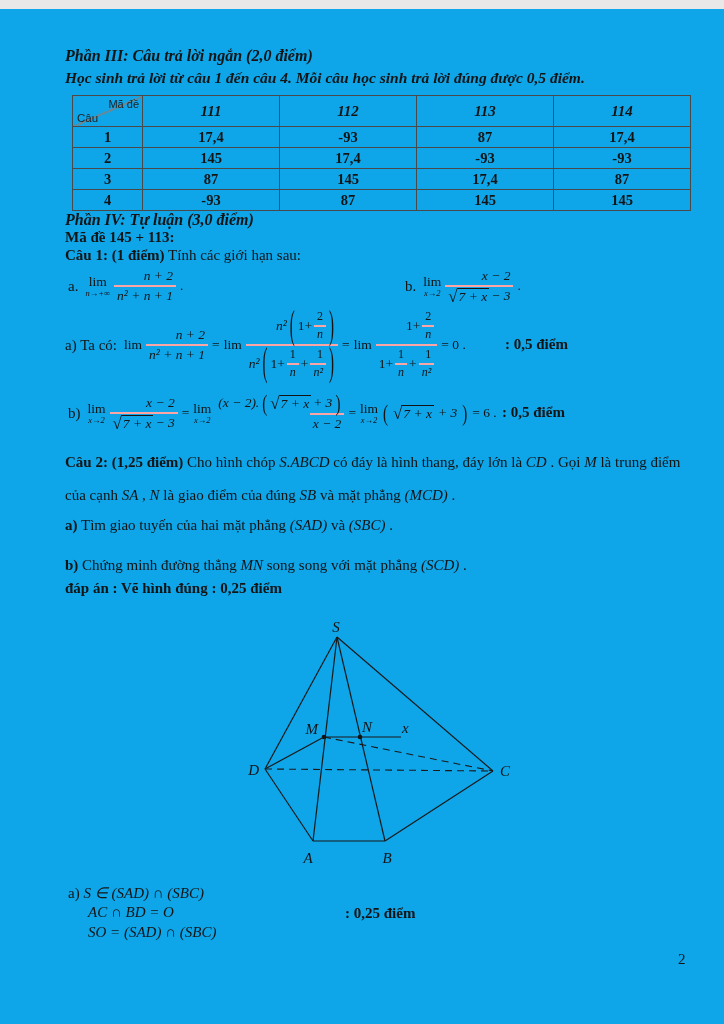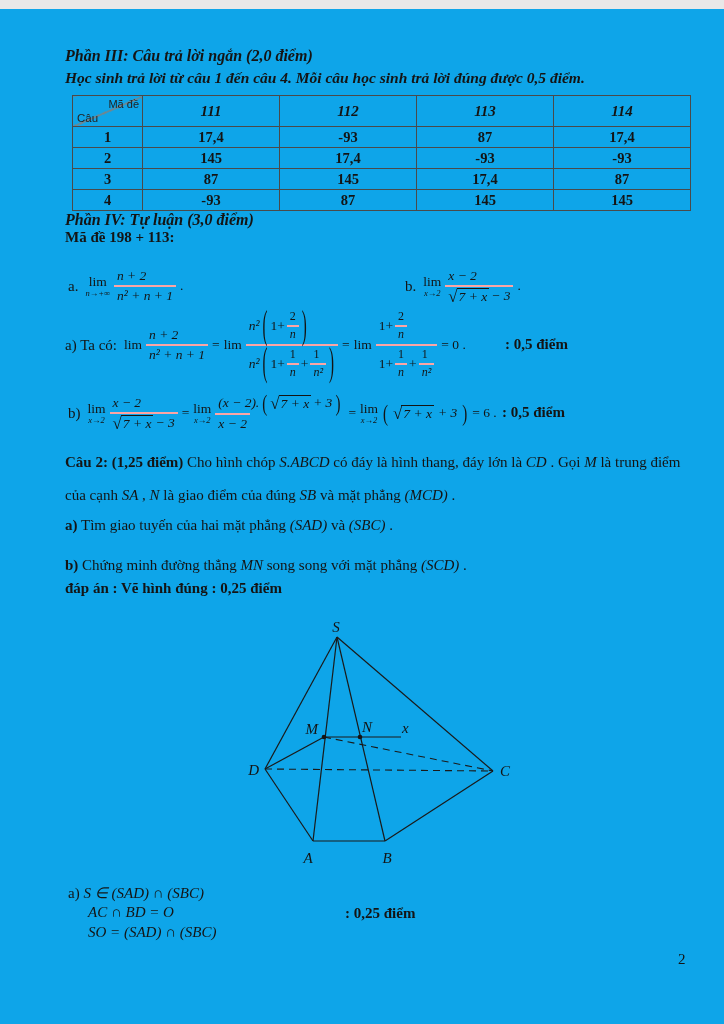--- a/index.html
+++ b/index.html
@@ -30,21 +30,21 @@
       #808080 calc(50% + 0.8px), transparent calc(50% + 0.8px));}
   td.corner .ctop{position:absolute;top:2px;right:3px;font-family:"Liberation Sans",sans-serif;font-size:11px;font-weight:normal;color:#222;}
   td.corner .cbot{position:absolute;bottom:2px;left:4px;font-family:"Liberation Sans",sans-serif;font-size:11.5px;font-weight:normal;color:#222;}
 
   
   .mrow{position:absolute;display:flex;align-items:center;gap:4px;font-size:13.5px;white-space:nowrap;}
   .plab{font-size:15px;margin-right:3px;}
   .lim{display:inline-flex;flex-direction:column;align-items:center;line-height:1;}
   .lim .lw{font-size:13.5px;}
   .lim .ls{font-size:8.5px;font-style:italic;margin-top:1px;}
-  .frac{display:inline-flex;flex-direction:column;align-items:flex-start;vertical-align:middle;}
+  .frac{display:inline-flex;flex-direction:column;align-items:flex-end;vertical-align:middle;}
   .frac .fn,.frac .fd{display:flex;align-items:center;justify-content:center;gap:2px;padding:1px 3px;line-height:1.15;}
   .frac .fd{border-top:2px solid #fca5a5;}
   .frac.sm{font-size:12px;}
   .sq{display:inline-flex;align-items:flex-end;}
   .sq .rs{font-size:1.25em;line-height:0.9;margin-right:-1px;}
   .sq .rb{border-top:1px solid #141414;padding:0 2px;}
   .bp{display:inline-block;font-weight:300;padding:0 1px;}
   .bp-big{font-size:15px;transform:scaleY(2.6);}
   .bp-med{font-size:15px;transform:scaleY(1.6);}
   .score{position:absolute;font-weight:bold;font-size:15px;white-space:nowrap;}
@@ -107,21 +107,25 @@
       <td>4</td>
       <td>-93</td>
       <td>87</td>
       <td>145</td>
       <td>145</td>
     </tr>
     </tbody>
   </table>
 
   <div class="abs h-part" style="left:65px;top:202px;">Phần IV: Tự luận (3,0 điểm)</div>
-  <div class="abs b" style="left:65px;top:220px;font-size:15px;">Mã đề 198 + 113:</div>
+  <div class="abs b" style="left:65px;top:220px;font-size:15px;">Mã đề 145 + 113:</div>
+  <div class="tline" style="left:65px;top:238px;">
+    <span class="b">Câu 1: (1 điểm)</span>
+    <span>Tính các giới hạn sau:</span>
+  </div>
 
   <div class="mrow" style="left:68px;top:252px;height:50px;">
     <span class="plab">a.</span>
     <span class="lim">
       <span class="lw">lim</span>
       <span class="ls">n→+∞</span>
     </span>
     <span class="frac">
       <span class="fn it">n + 2</span>
       <span class="fd it">n² + n + 1</span>

